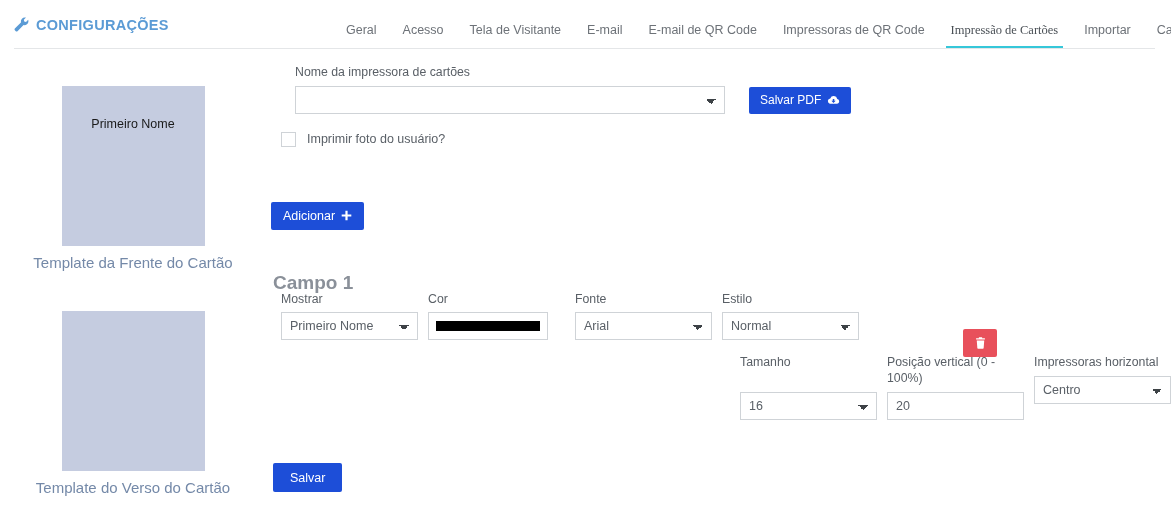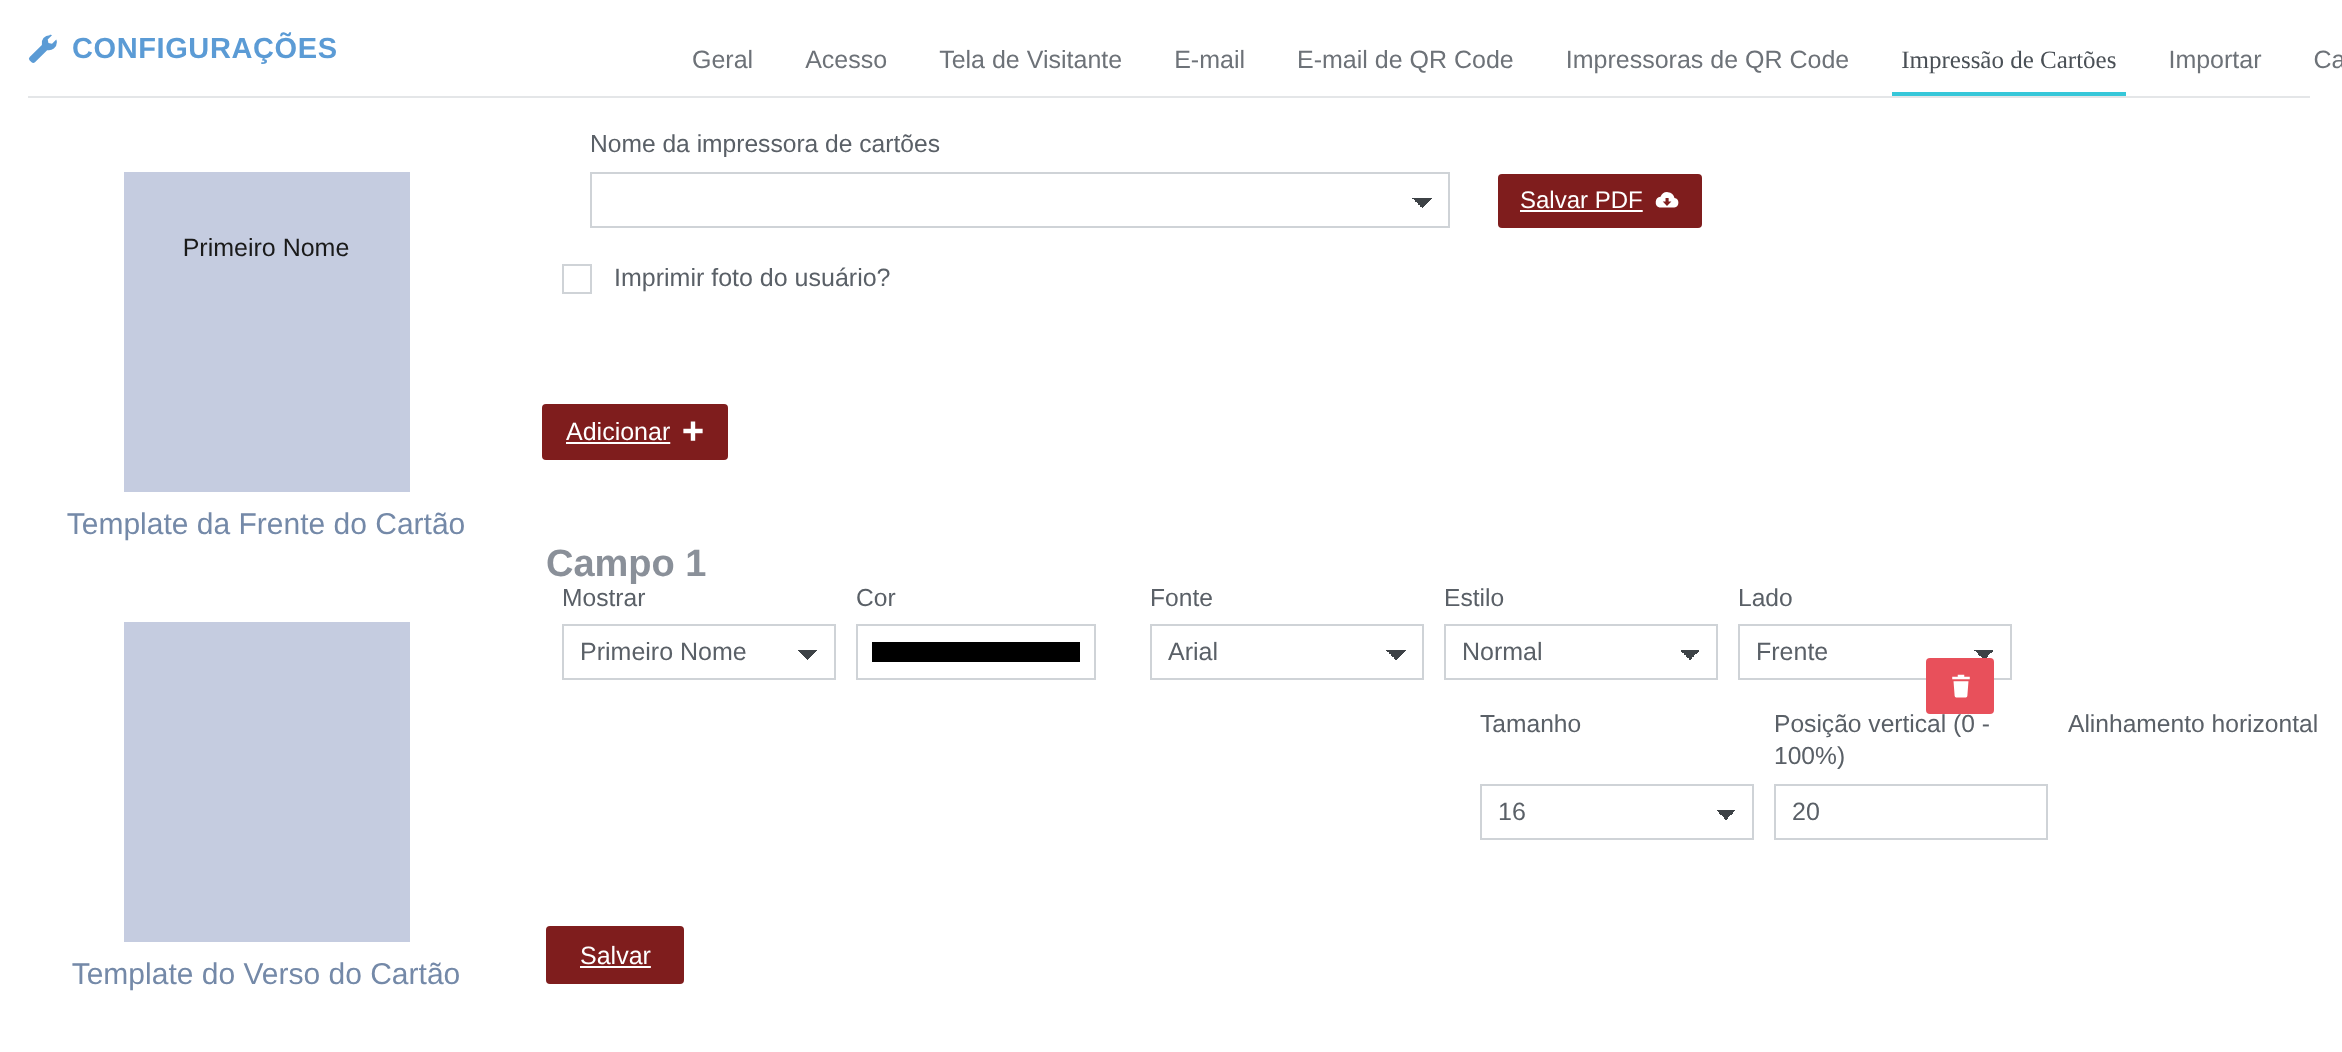--- a/index.html
+++ b/index.html
@@ -184,21 +184,21 @@
     font-family: "Liberation Sans", sans-serif;
     cursor: pointer;
     color: #ffffff;
     display: inline-flex;
     align-items: center;
     justify-content: center;
     gap: 6px;
     border-radius: 2px;
     white-space: nowrap;
   }
-  .btn-teal { background: #7f1d1d; text-decoration: underline; }
+  .btn-teal { background: #1d4ed8; }
   .btn-red  { background: #e8505b; }
 
   .btn-savepdf {
     height: 27px;
     padding: 0 11px;
     font-size: 12px;
   }
   .btn-add {
     height: 28px;
     padding: 0 12px;
@@ -397,43 +397,40 @@
           </select>
         </div>
 
         <div class="cell w-estilo">
           <div class="field-label">Estilo</div>
           <select class="input">
             <option>Normal</option>
           </select>
         </div>
 
-        <div class="cell w-lado">
-          <div class="field-label">Lado</div>
-          <select class="input">
-            <option>Frente</option>
-          </select>
-        </div>
       </div>
 
       <div class="row">
         <div class="cell w-mostrar">
           <div class="field-label label-two-line">Tamanho</div>
           <select class="input">
             <option>16</option>
           </select>
         </div>
 
         <div class="cell w-fonte">
           <div class="field-label label-two-line">Posição vertical (0 - 100%)</div>
           <input class="input" type="text" value="20" style="">
         </div>
 
         <div class="cell w-cor">
-          <div class="field-label">Alinhamento horizontal</div>
+          <div class="field-label">Impressoras horizontal</div>
+          <select class="input">
+            <option>Centro</option>
+          </select>
         </div>
       </div>
 
       <div class="delete-wrap">
         <button class="btn btn-red btn-delete">
           <span>
             <svg class="trash-icon" viewBox="0 0 16 16" fill="#ffffff">
               <path d="M6 1h4v1.3h3.4v1.5H2.6V2.3H6zM3.4 5h9.2l-0.7 9.2a0.9 0.9 0 0 1-0.9 0.8H5a0.9 0.9 0 0 1-0.9-0.8z"></path>
             </svg>
           </span>

